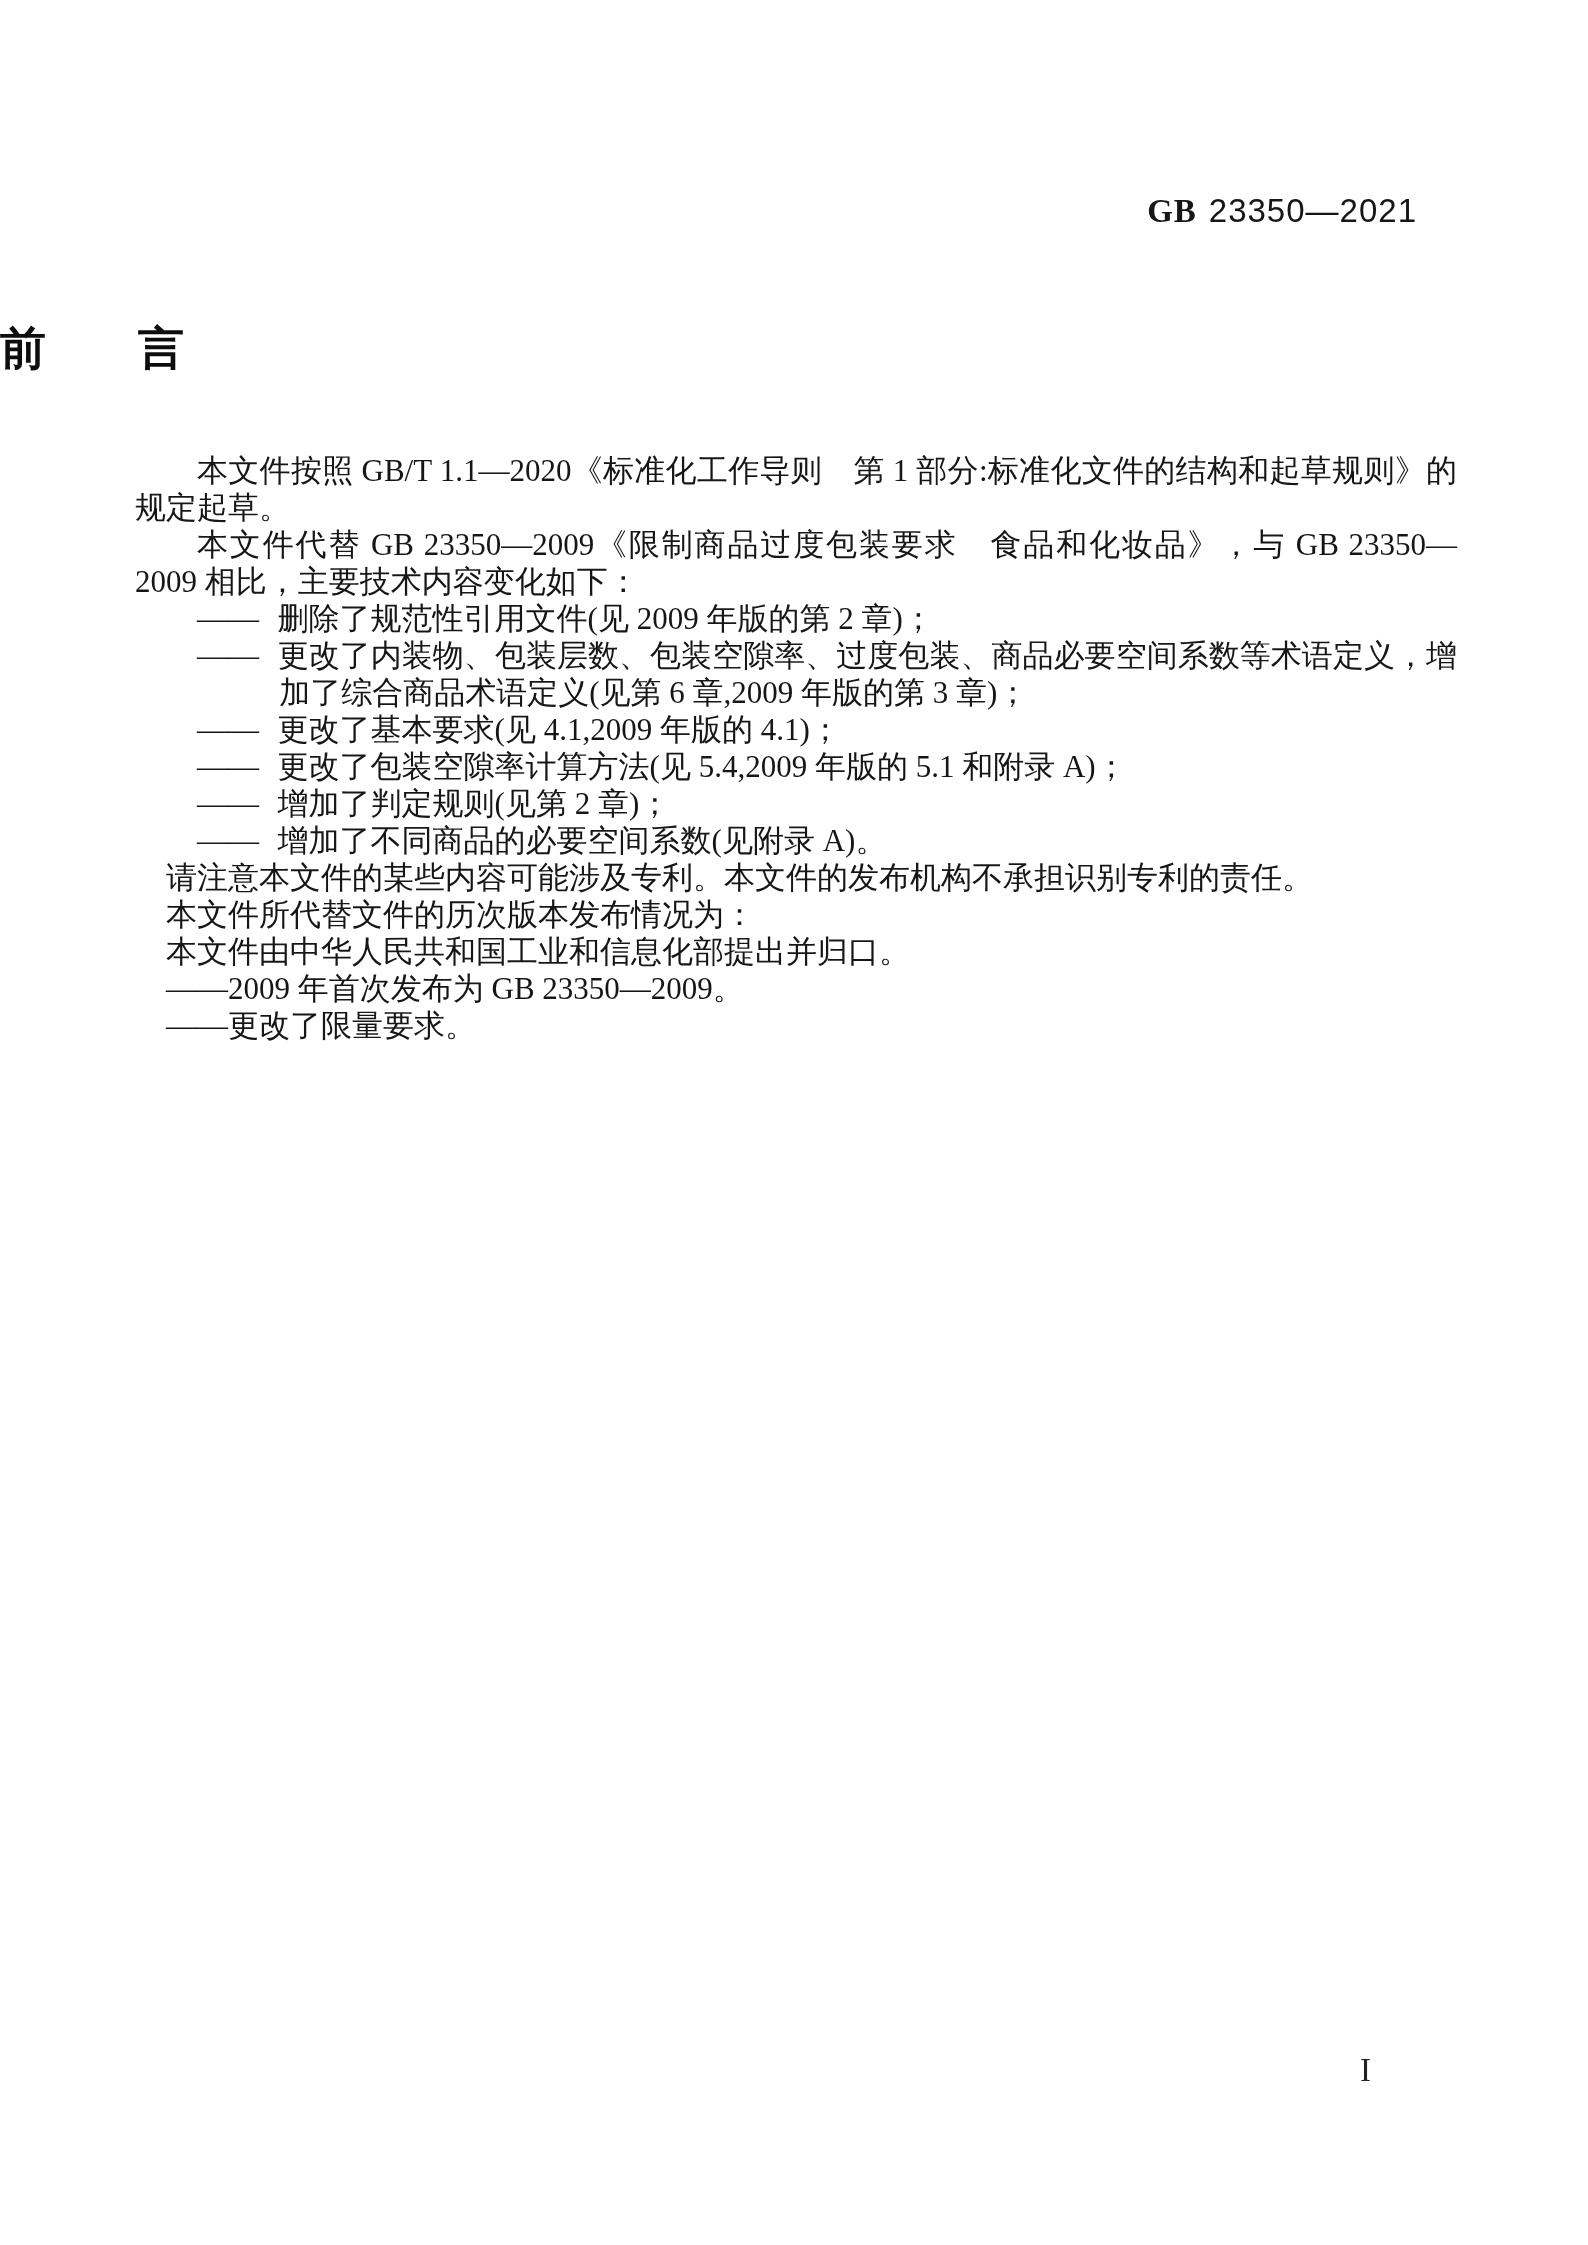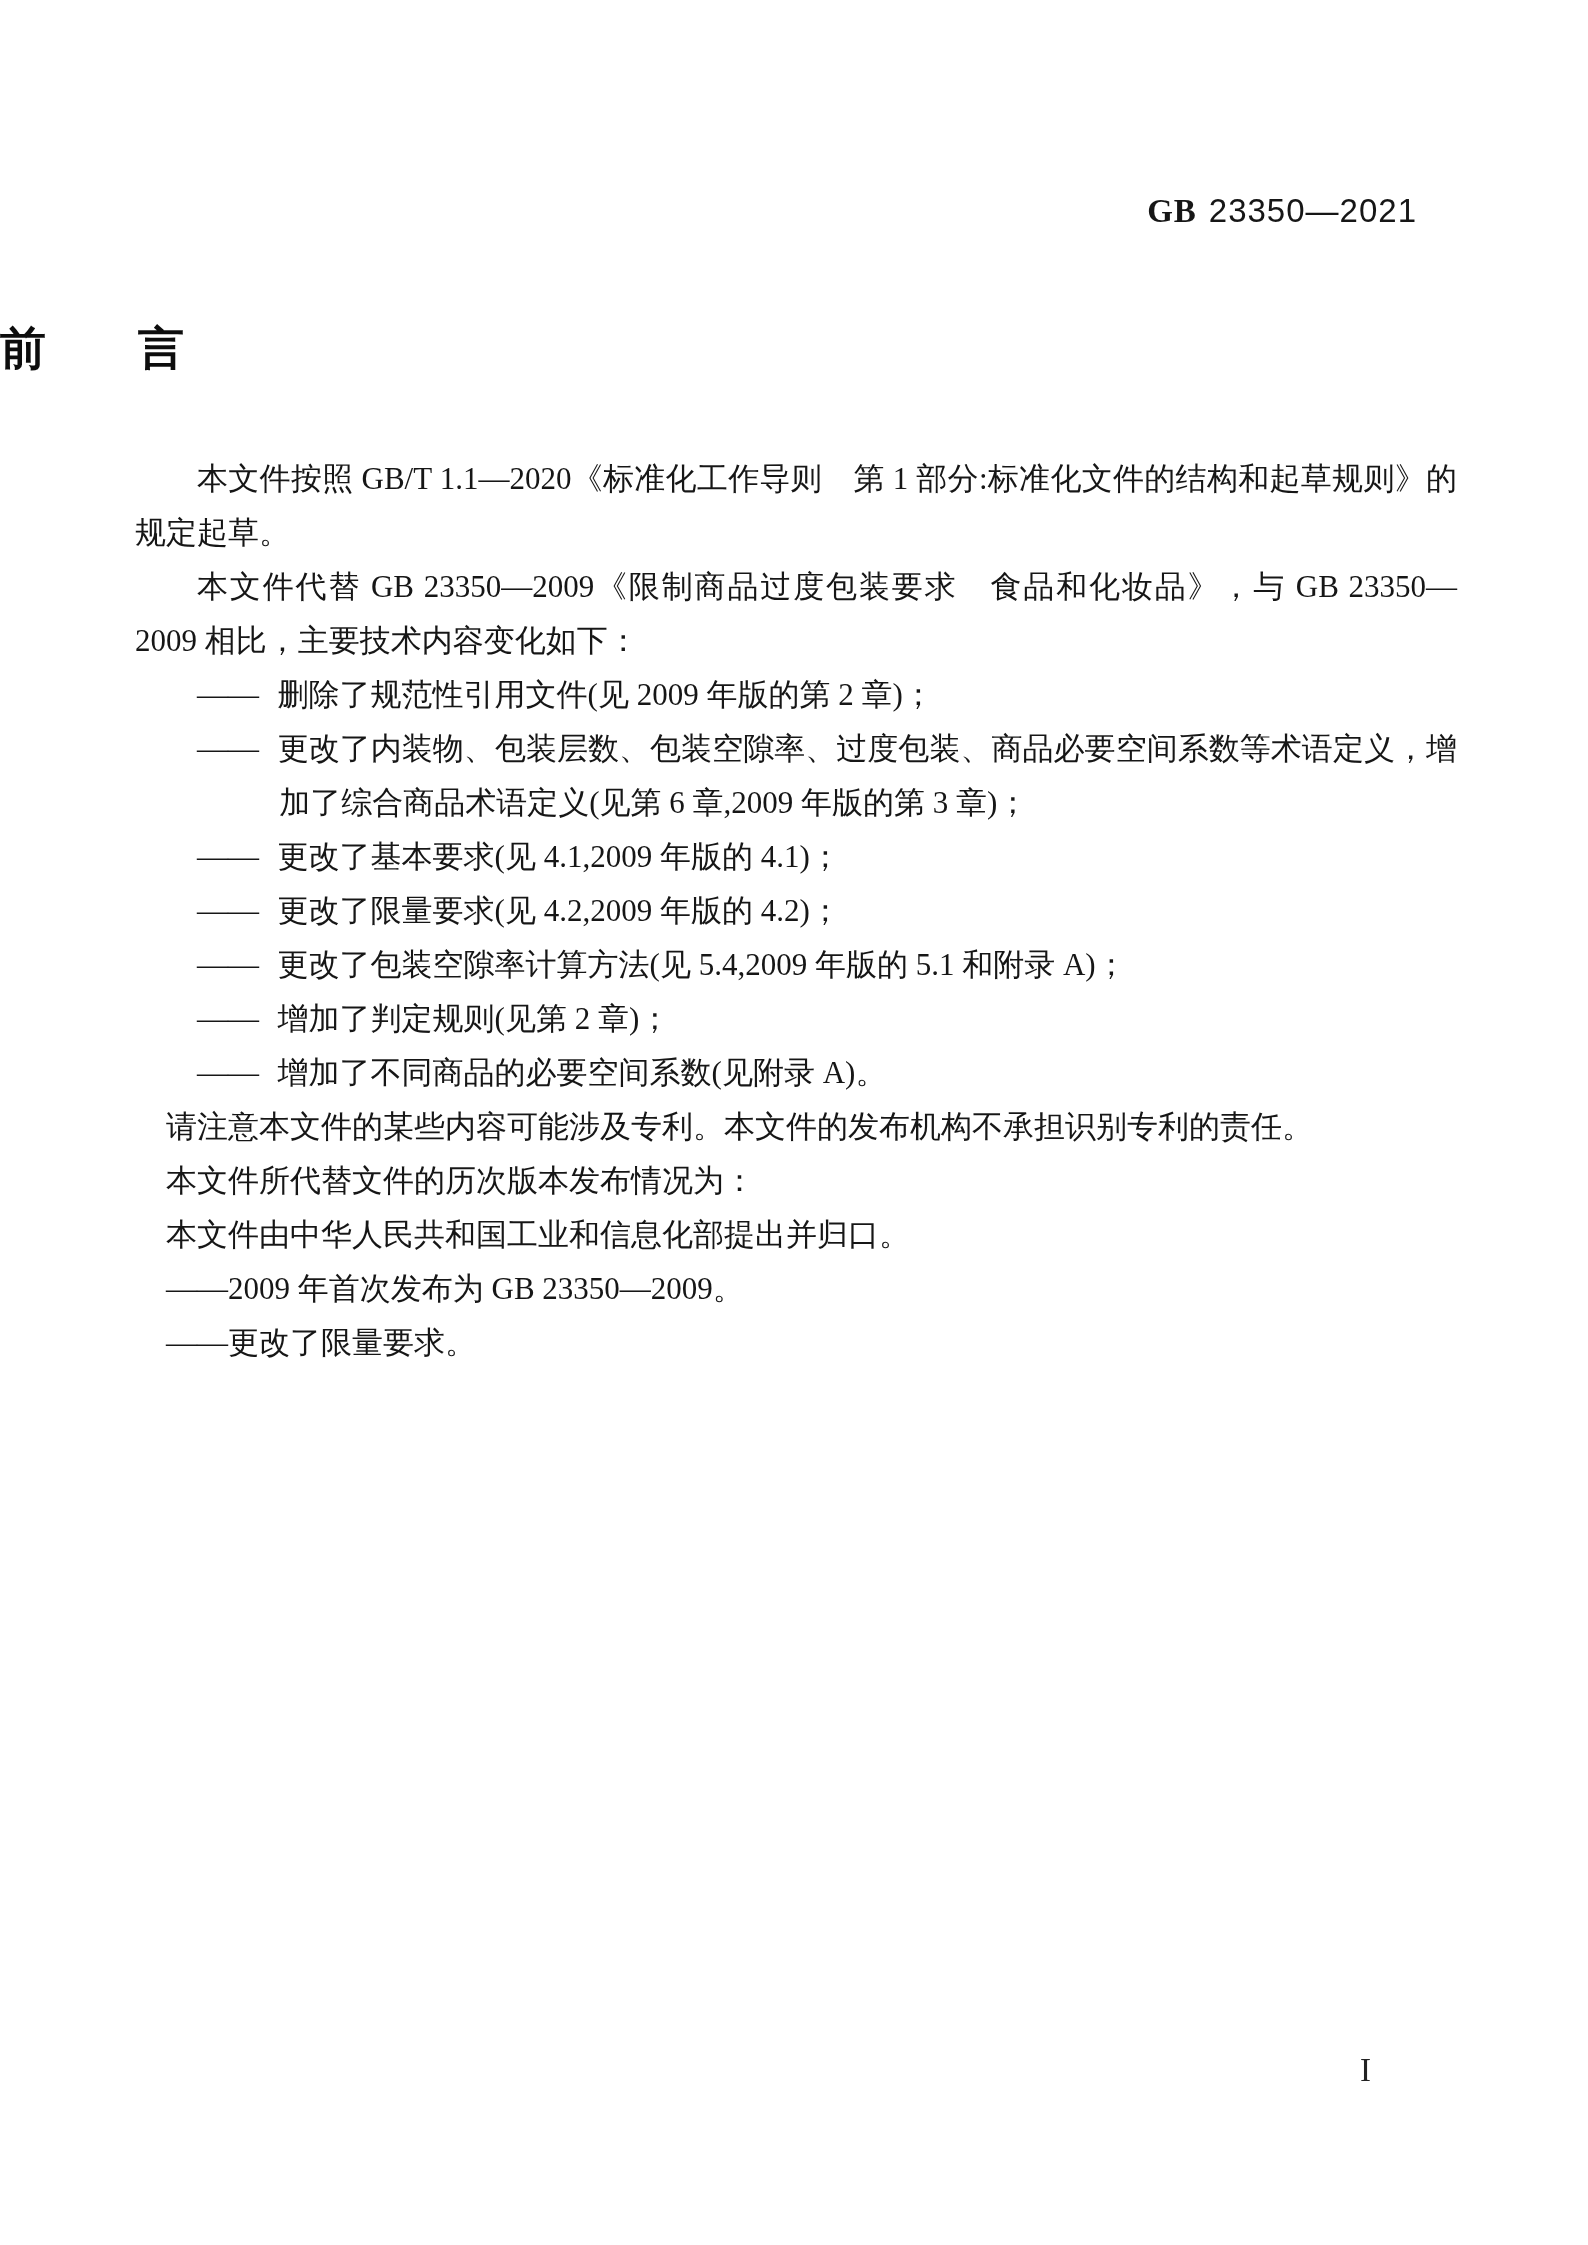--- a/index.html
+++ b/index.html
@@ -30,21 +30,21 @@
   .doc-title{
     position:absolute;top:318px;left:0;width:100%;
     font-family:"Liberation Sans","DejaVu Sans",sans-serif;
     font-weight:bold;font-size:46px;color:#0d0d0d;
     white-space:pre;
   }
 
   
   .body-text{
     position:absolute;left:135px;top:452px;width:1322px;
-    font-size:31px;line-height:54px;
+    font-size:31px;line-height:37px;
     text-align:justify;
     font-family:Liberation Serif, serif;
   }
   .p-indent2{text-indent:2em}
   .p-indent1{text-indent:1em}
 
   
   .change-item{padding-left:4.65em;text-indent:-2.65em}
   .change-item .dash{margin-right:0.6em;letter-spacing:0}
 
@@ -71,21 +71,20 @@
     <div class="p-indent2">本文件按照 GB/T 1.1—2020《标准化工作导则　第 1 部分:标准化文件的结构和起草规则》的规定起草。</div>
 
     <div class="p-indent2">本文件代替 GB 23350—2009《限制商品过度包装要求　食品和化妆品》，与 GB 23350—2009 相比，主要技术内容变化如下：</div>
 
     <div class="change-item"><span class="dash">——</span><span>删除了规范性引用文件(见 2009 年版的第 2 章)；</span></div>
 
     <div class="change-item"><span class="dash">——</span><span>更改了内装物、包装层数、包装空隙率、过度包装、商品必要空间系数等术语定义，增加了综合商品术语定义(见第 6 章,2009 年版的第 3 章)；</span></div>
 
     <div class="change-item"><span class="dash">——</span><span>更改了基本要求(见 4.1,2009 年版的 4.1)；</span></div>
 
-    <div class="change-item"><span class="dash">——</span><span>更改了限量要求(见 4.2,2009 年版的 4.2)；</span></div>
 
 
     <div class="change-item"><span class="dash">——</span><span>更改了包装空隙率计算方法(见 5.4,2009 年版的 5.1 和附录 A)；</span></div>
 
     <div class="change-item"><span class="dash">——</span><span>增加了判定规则(见第 2 章)；</span></div>
 
     <div class="change-item"><span class="dash">——</span><span>增加了不同商品的必要空间系数(见附录 A)。</span></div>
 
     <div class="p-indent1">请注意本文件的某些内容可能涉及专利。本文件的发布机构不承担识别专利的责任。</div>
 

